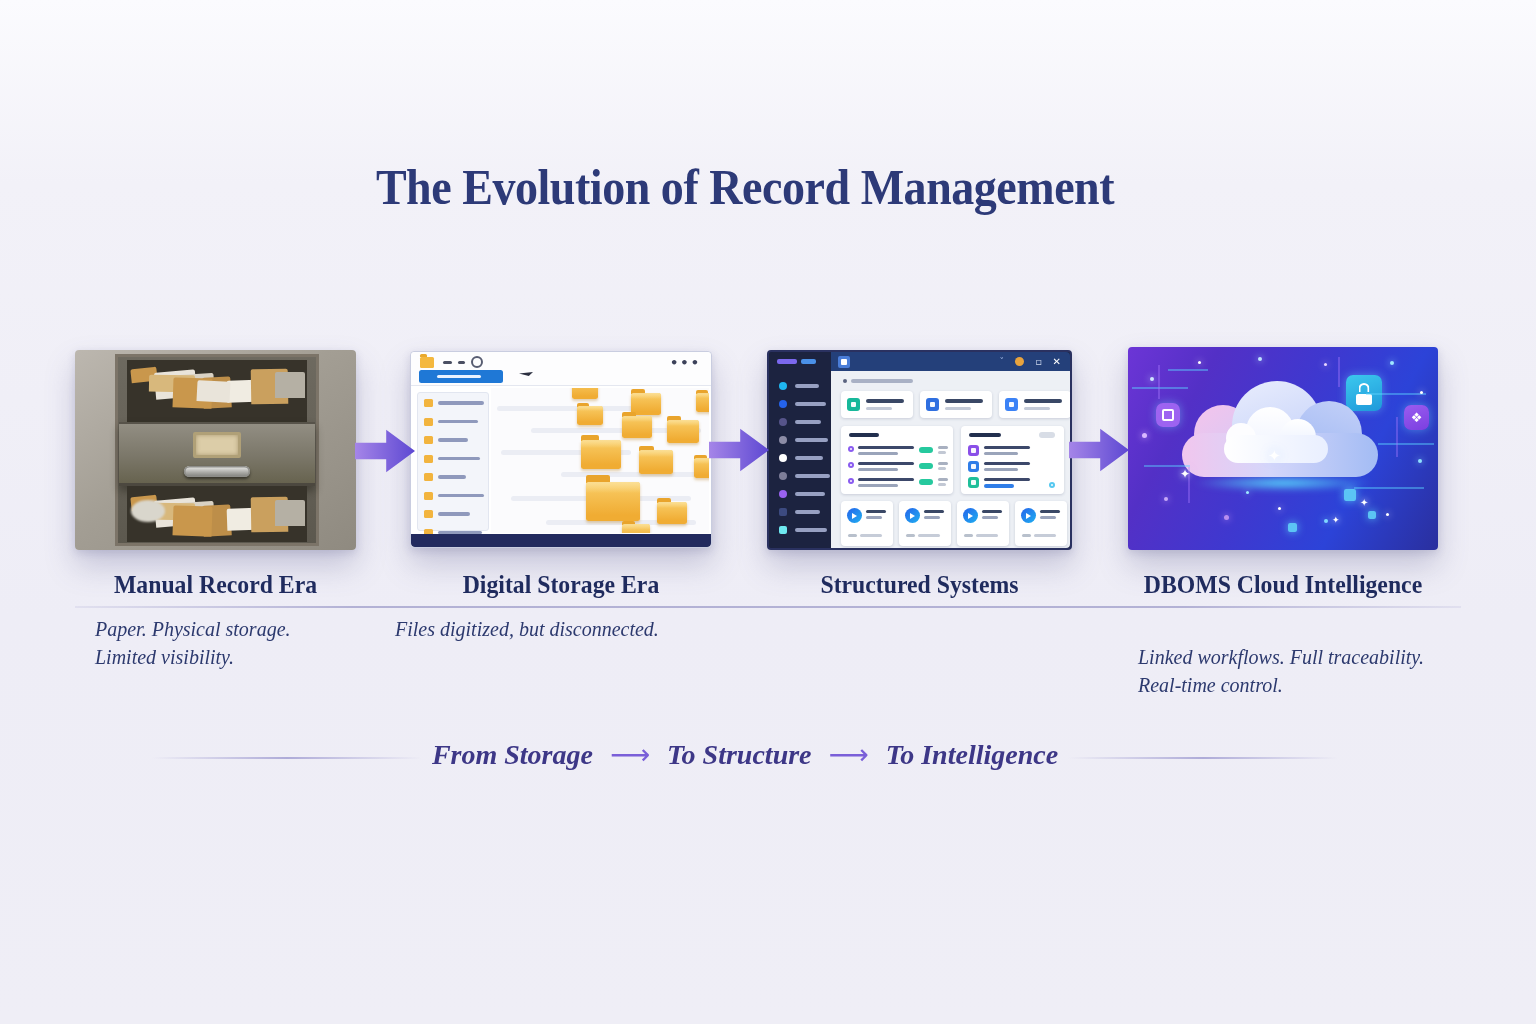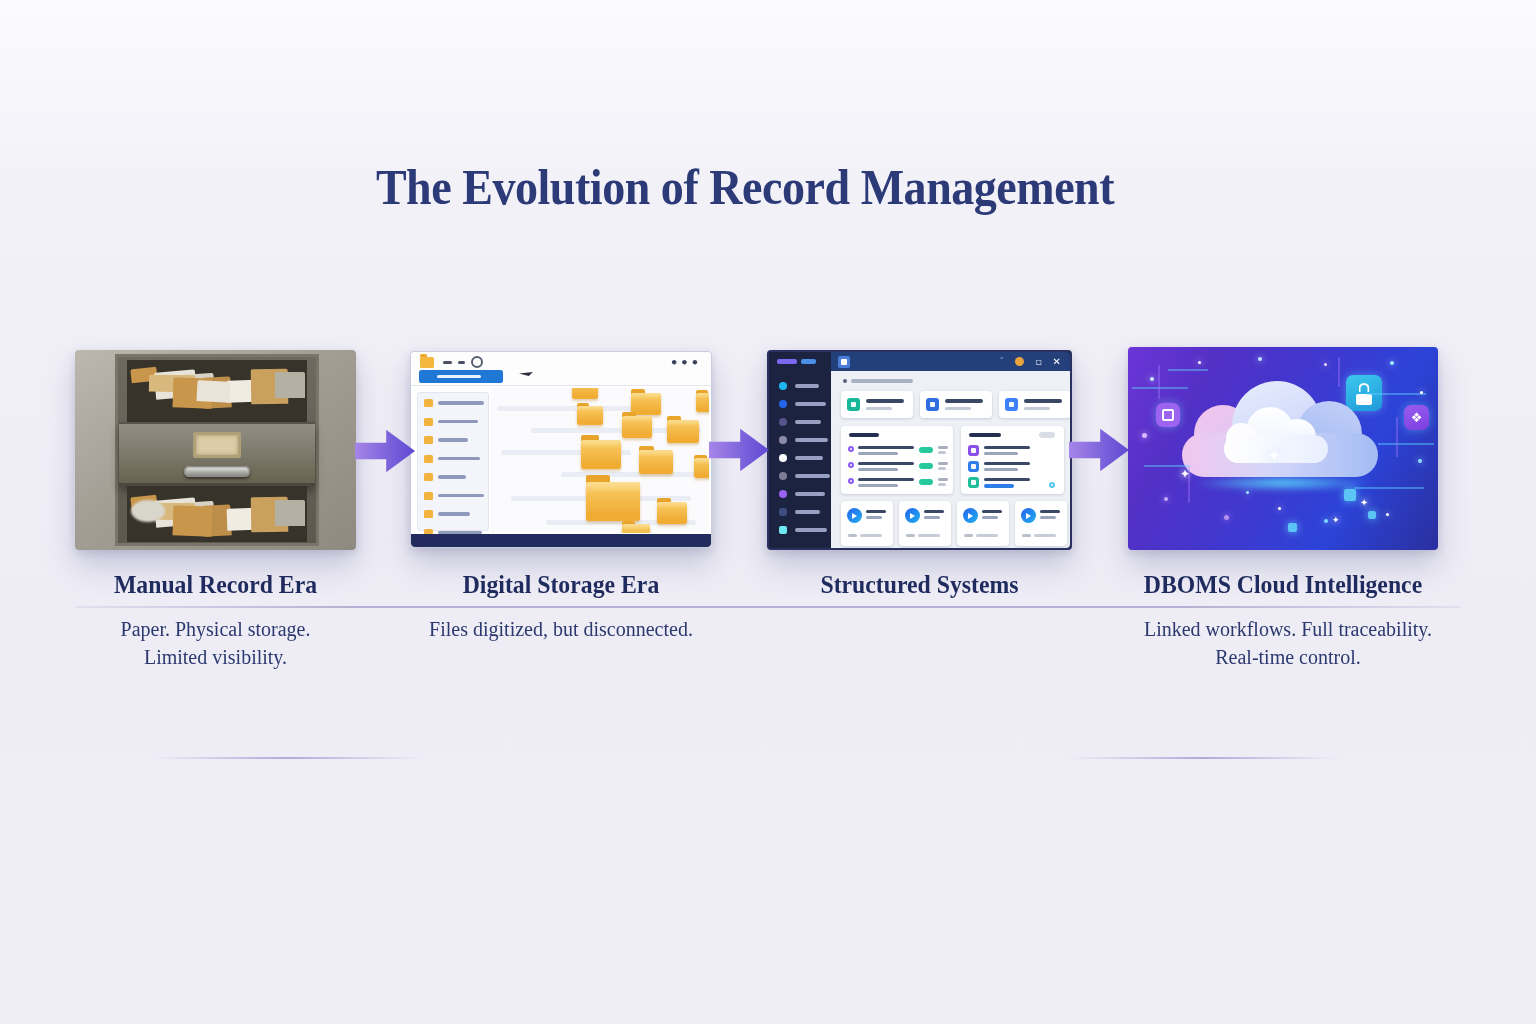--- a/index.html
+++ b/index.html
@@ -33,21 +33,21 @@
   
   .stage-label{
     position:absolute; text-align:center; font-weight:700; font-size:25px;
     color:#1f2b5e; transform:scaleX(.95);
   }
   .caption-rule{
     position:absolute; left:75px; top:606px; width:1386px; height:2px;
     background:linear-gradient(90deg,rgba(150,148,200,.15),rgba(120,118,180,.5) 20%,rgba(120,118,180,.5) 80%,rgba(150,148,200,.15));
   }
   .stage-desc{
-    position:absolute; text-align:center; font-size:20px;
+    position:absolute; text-align:left; font-style:italic; font-size:20px;
     line-height:1.38; color:#2c396e;
   }
 
   
   .tagline{
     position:absolute; left:0; top:738px; width:1490px; text-align:center;
     font-style:italic; font-weight:700; font-size:28px; color:#3d3787;
   }
   .tagline .sep{ color:#7a5fd8; font-weight:400; padding:0 10px; font-family:"DejaVu Sans",sans-serif; }
   .tag-rule{ position:absolute; top:757px; height:1.5px; width:270px;
@@ -457,18 +457,25 @@
 
   <div class="stage-label" style="left:75px;  top:571px; width:281px;">Manual Record Era</div>
   <div class="stage-label" style="left:410px; top:571px; width:302px;">Digital Storage Era</div>
   <div class="stage-label" style="left:767px; top:571px; width:305px;">Structured Systems</div>
   <div class="stage-label" style="left:1128px;top:571px; width:310px;">DBOMS Cloud Intelligence</div>
 
   <div class="caption-rule"></div>
 
   <div class="stage-desc" style="left:95px;  top:616px; width:241px;">Paper. Physical storage. Limited visibility.</div>
   <div class="stage-desc" style="left:395px; top:616px; width:332px;">Files digitized, but disconnected.</div>
-  <div class="stage-desc" style="left:1138px;top:616px; width:300px;">Linked workflows. Full traceability. Real-time control.</div>
+  <div class="stage-desc" style="left:1138px;top:644px; width:300px;">Linked workflows. Full traceability. Real-time control.</div>
 
   <div class="tag-rule left"></div>
   <div class="tag-rule right"></div>
+  <div class="tagline">
+    <span>From Storage</span>
+    <span class="sep">⟶</span>
+    <span>To Structure</span>
+    <span class="sep">⟶</span>
+    <span>To Intelligence</span>
+  </div>
 
 </div>
 
 </body></html>

